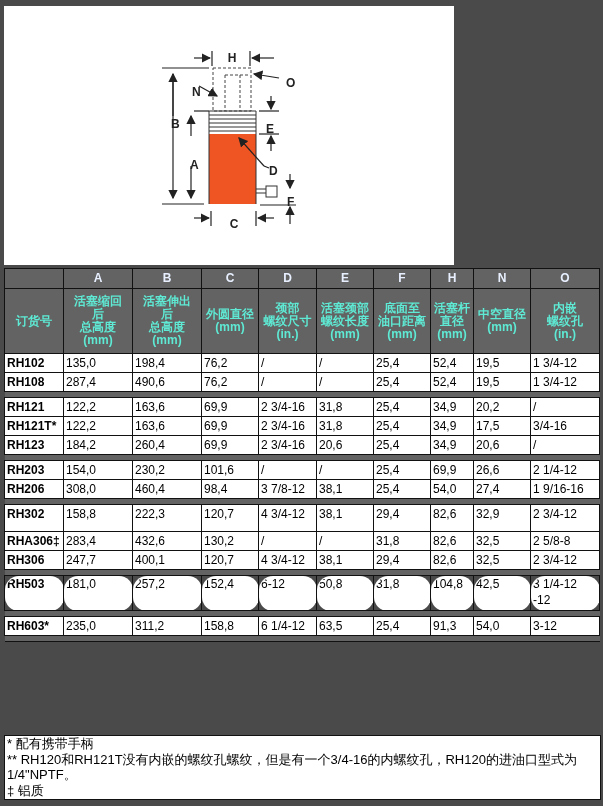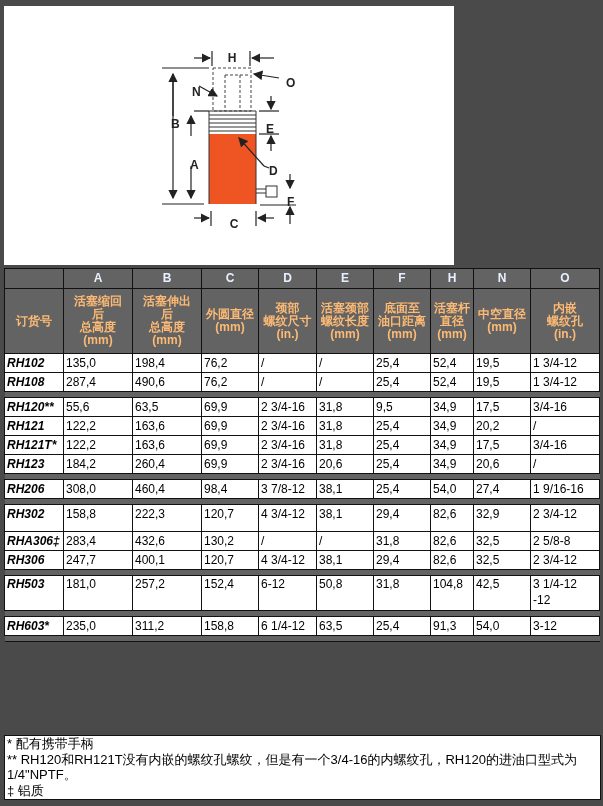--- a/index.html
+++ b/index.html
@@ -3,28 +3,28 @@
 <meta charset="utf-8">
 <style>
   html, body { margin:0; padding:0; }
   body { width:603px; height:806px; background:#4a4a4a; position:relative; overflow:hidden;
          font-family:"Liberation Sans", "DejaVu Sans", sans-serif; }
   .figure { position:absolute; left:4px; top:6px; width:450px; height:259px; background:#fff; }
   .figure svg { position:absolute; left:0; top:0; }
   table.spec { position:absolute; left:4px; top:268px; width:595px; border-collapse:collapse;
                table-layout:fixed; font-size:12px; color:#000; }
   table.spec td, table.spec th { border:1px solid #111; padding:0 2px; overflow:hidden; }
-  th { background:#636363; color:#fdba74; font-weight:bold; text-align:center; line-height:13px; }
+  th { background:#636363; color:#5eead4; font-weight:bold; text-align:center; line-height:13px; }
   th.letter { height:19px; color:#e8f0ff; }
   th.desc { height:64px; }
   th .unit { display:block; }
   td { background:#fff; height:18px; line-height:18px; white-space:nowrap; }
-  td.model { font-weight:bold; padding-left:2px;font-style:italic; }
+  td.model { font-weight:bold; padding-left:2px; }
   td.tall { vertical-align:top; height:26px; }
-  td.tall2 { vertical-align:top; height:34px; white-space:normal; line-height:16px; }
+  td.tall2 { vertical-align:top; height:34px; white-space:normal; line-height:16px;border-radius:14px; }
   tr.sep td { background:#636363; height:5px; line-height:5px; padding:0; border-left:none; border-right:none; }
   .notes { position:absolute; left:4px; top:735px; width:593px; height:63px; background:#fff;
            border:1px solid #111; font-size:13px; line-height:15.5px; padding-left:2px; }
   .notes div { white-space:nowrap; }
 </style>
 </head>
 <body>
 
 <div class="figure">
   <svg width="450" height="259" viewBox="0 0 450 259">
@@ -206,32 +206,20 @@
         <td></td>
         <td></td>
         <td></td>
         <td></td>
         <td></td>
         <td></td>
         <td></td>
         <td></td>
       </tr>
       <tr>
-        <td class="model">RH120**</td>
-        <td>55,6</td>
-        <td>63,5</td>
-        <td>69,9</td>
-        <td>2 3/4-16</td>
-        <td>31,8</td>
-        <td>9,5</td>
-        <td>34,9</td>
-        <td>17,5</td>
-        <td>3/4-16</td>
-      </tr>
-      <tr>
         <td class="model">RH121</td>
         <td>122,2</td>
         <td>163,6</td>
         <td>69,9</td>
         <td>2 3/4-16</td>
         <td>31,8</td>
         <td>25,4</td>
         <td>34,9</td>
         <td>20,2</td>
         <td>/</td>
@@ -264,20 +252,32 @@
         <td></td>
         <td></td>
         <td></td>
         <td></td>
         <td></td>
         <td></td>
         <td></td>
         <td></td>
         <td></td>
         <td></td>
+      </tr>
+      <tr>
+        <td class="model">RH203</td>
+        <td>154,0</td>
+        <td>230,2</td>
+        <td>101,6</td>
+        <td>/</td>
+        <td>/</td>
+        <td>25,4</td>
+        <td>69,9</td>
+        <td>26,6</td>
+        <td>2 1/4-12</td>
       </tr>
       <tr>
         <td class="model">RH206</td>
         <td>308,0</td>
         <td>460,4</td>
         <td>98,4</td>
         <td>3 7/8-12</td>
         <td>38,1</td>
         <td>25,4</td>
         <td>54,0</td>

